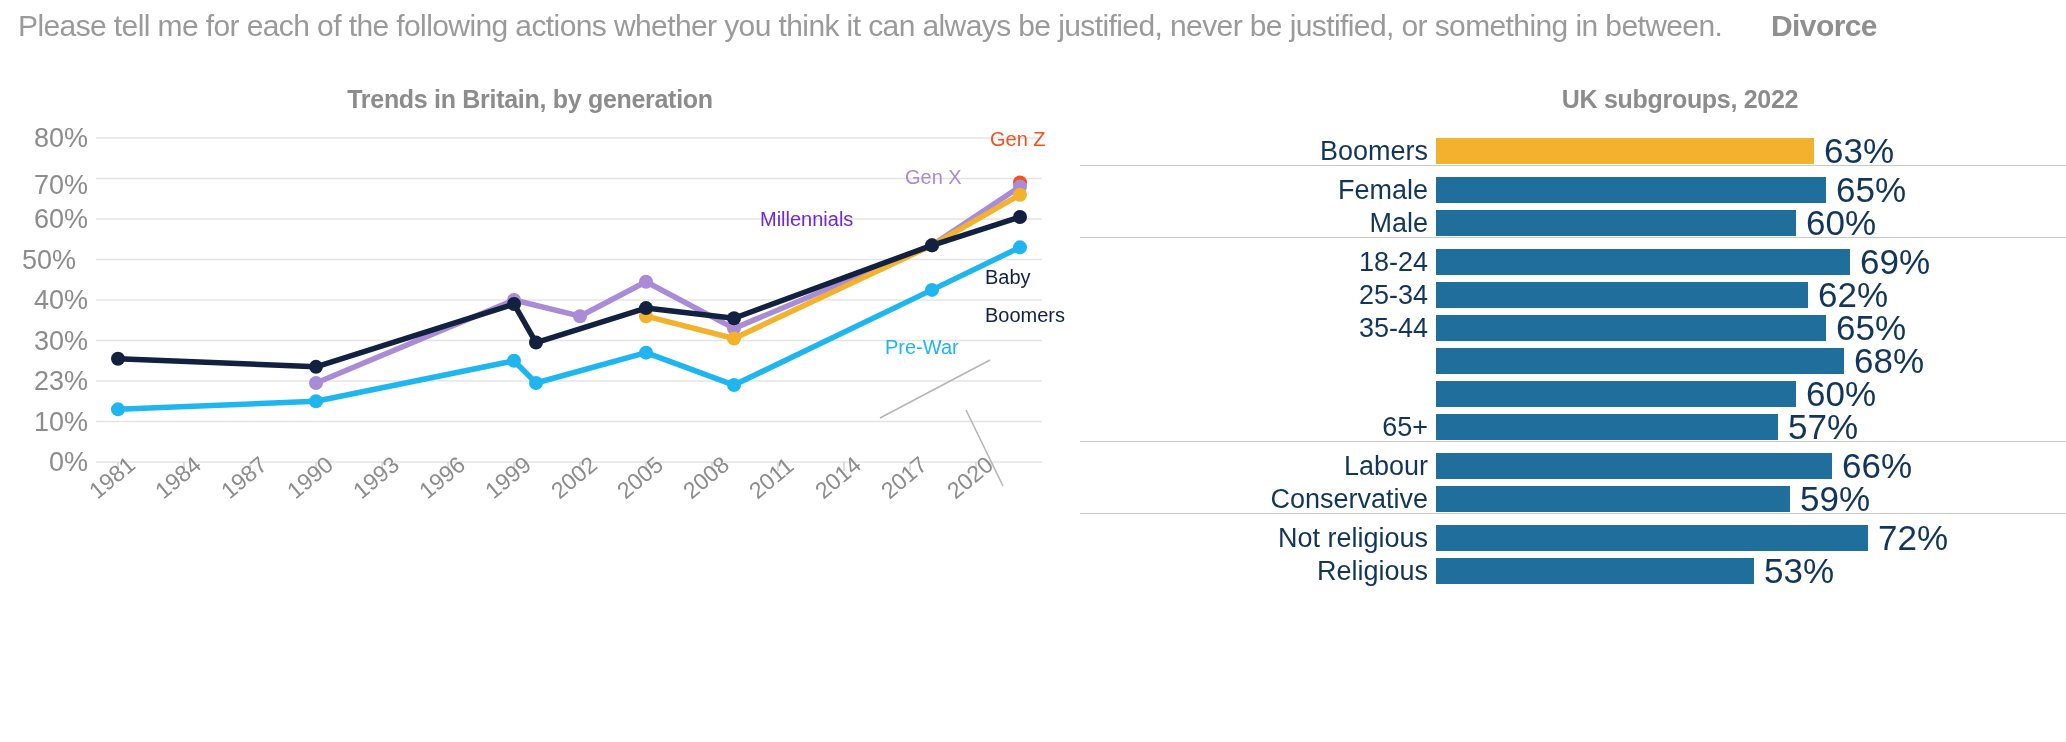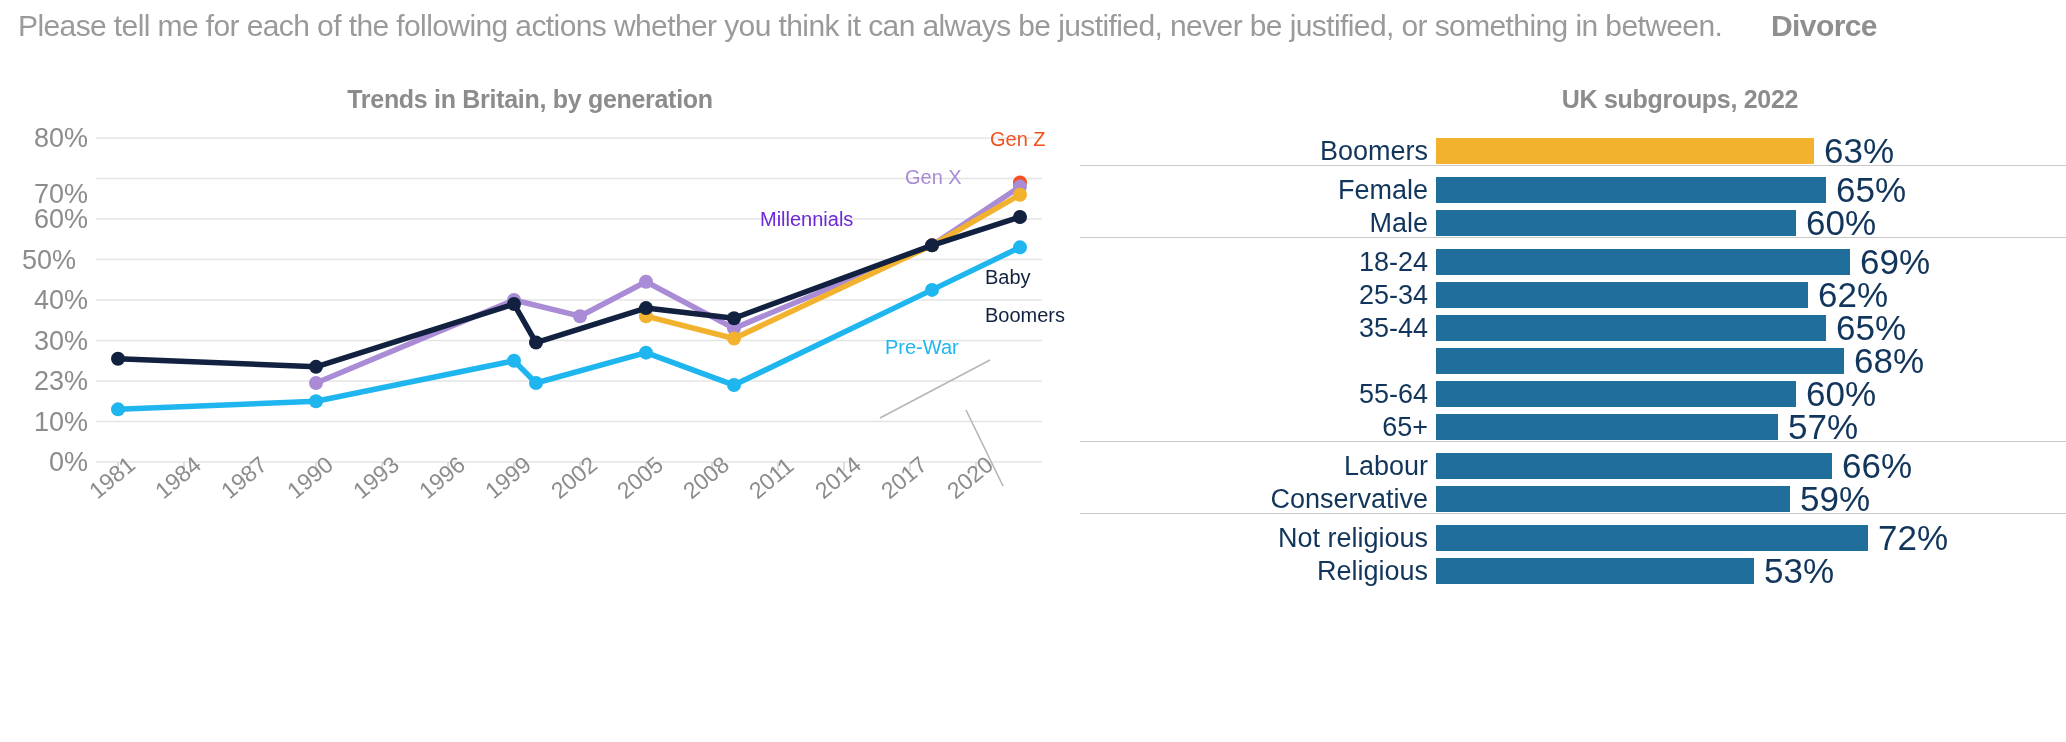--- a/index.html
+++ b/index.html
@@ -50,21 +50,21 @@
 
 <div id="linechart">
   <div id="ylabels">
       <div class="ytick" style="top: 344px;">0%</div>
       <div class="ytick" style="top: 303.5px;">10%</div>
       <div class="ytick" style="top: 263px;">23%</div>
       <div class="ytick" style="top: 222.5px;">30%</div>
       <div class="ytick" style="top: 182px;">40%</div>
       <div class="ytick" style="top: 141.5px; text-align: center;">50%</div>
       <div class="ytick" style="top: 101px;">60%</div>
-      <div class="ytick" style="top: 76px;">70%</div>
+      <div class="ytick" style="top: 67px;">70%</div>
       <div class="ytick" style="top: 20px;">80%</div>
     </div>
   <svg id="lc-svg" width="1060" height="620">
       <line x1="96" x2="1042" y1="344" y2="344" stroke="#e4e4e4" stroke-width="1.5"></line>
       <line x1="96" x2="1042" y1="303.5" y2="303.5" stroke="#e4e4e4" stroke-width="1.5"></line>
       <line x1="96" x2="1042" y1="263" y2="263" stroke="#e4e4e4" stroke-width="1.5"></line>
       <line x1="96" x2="1042" y1="222.5" y2="222.5" stroke="#e4e4e4" stroke-width="1.5"></line>
       <line x1="96" x2="1042" y1="182" y2="182" stroke="#e4e4e4" stroke-width="1.5"></line>
       <line x1="96" x2="1042" y1="141.5" y2="141.5" stroke="#e4e4e4" stroke-width="1.5"></line>
       <line x1="96" x2="1042" y1="101" y2="101" stroke="#e4e4e4" stroke-width="1.5"></line>
@@ -189,21 +189,20 @@
         <div class="bar-val" style="left: 400px;">65%</div>
       </div>
     </div>
     <div class="bar-row" style="top: 228px;">
       <div class="bar-track">
         <div class="bar-fill" style="width: 408px; background: rgb(31, 110, 156);"></div>
         <div class="bar-val" style="left: 418px;">68%</div>
       </div>
     </div>
     <div class="bar-row" style="top: 261px;">
-      <div class="bar-label">55-64</div>
       <div class="bar-track">
         <div class="bar-fill" style="width: 360px; background: rgb(31, 110, 156);"></div>
         <div class="bar-val" style="left: 370px;">60%</div>
       </div>
     </div>
     <div class="bar-row" style="top: 294px;">
       <div class="bar-label">65+</div>
       <div class="bar-track">
         <div class="bar-fill" style="width: 342px; background: rgb(31, 110, 156);"></div>
         <div class="bar-val" style="left: 352px;">57%</div>

